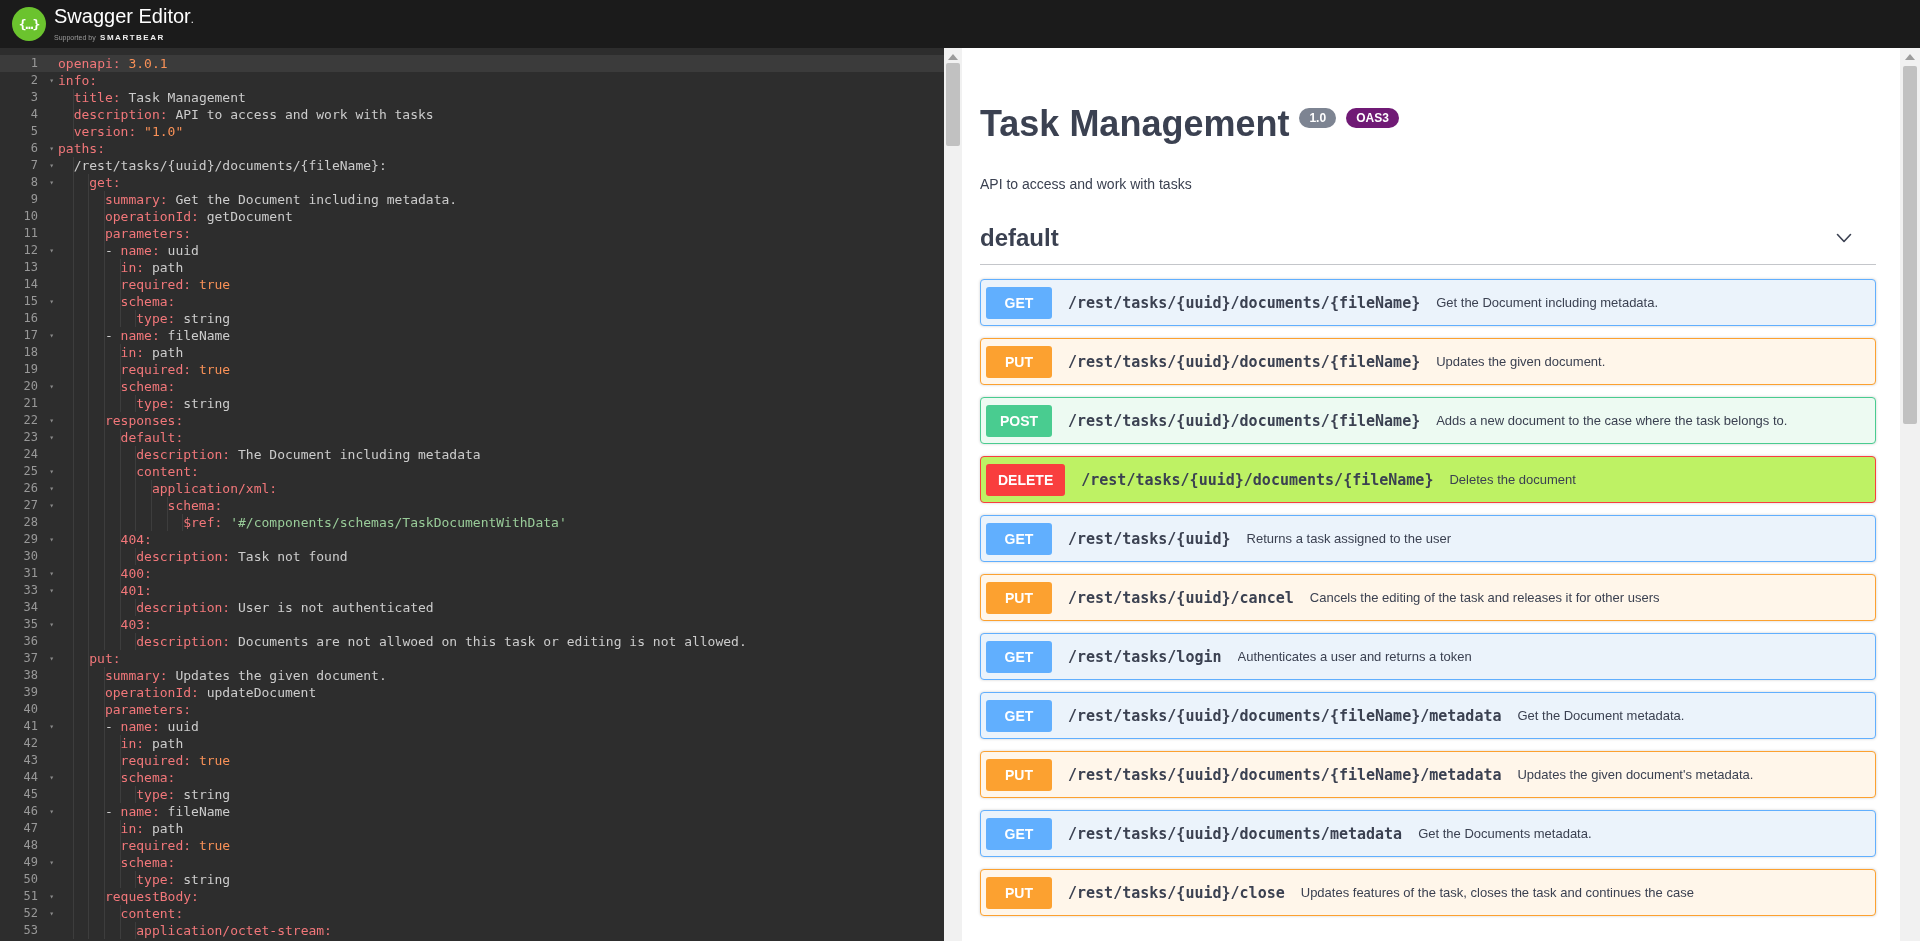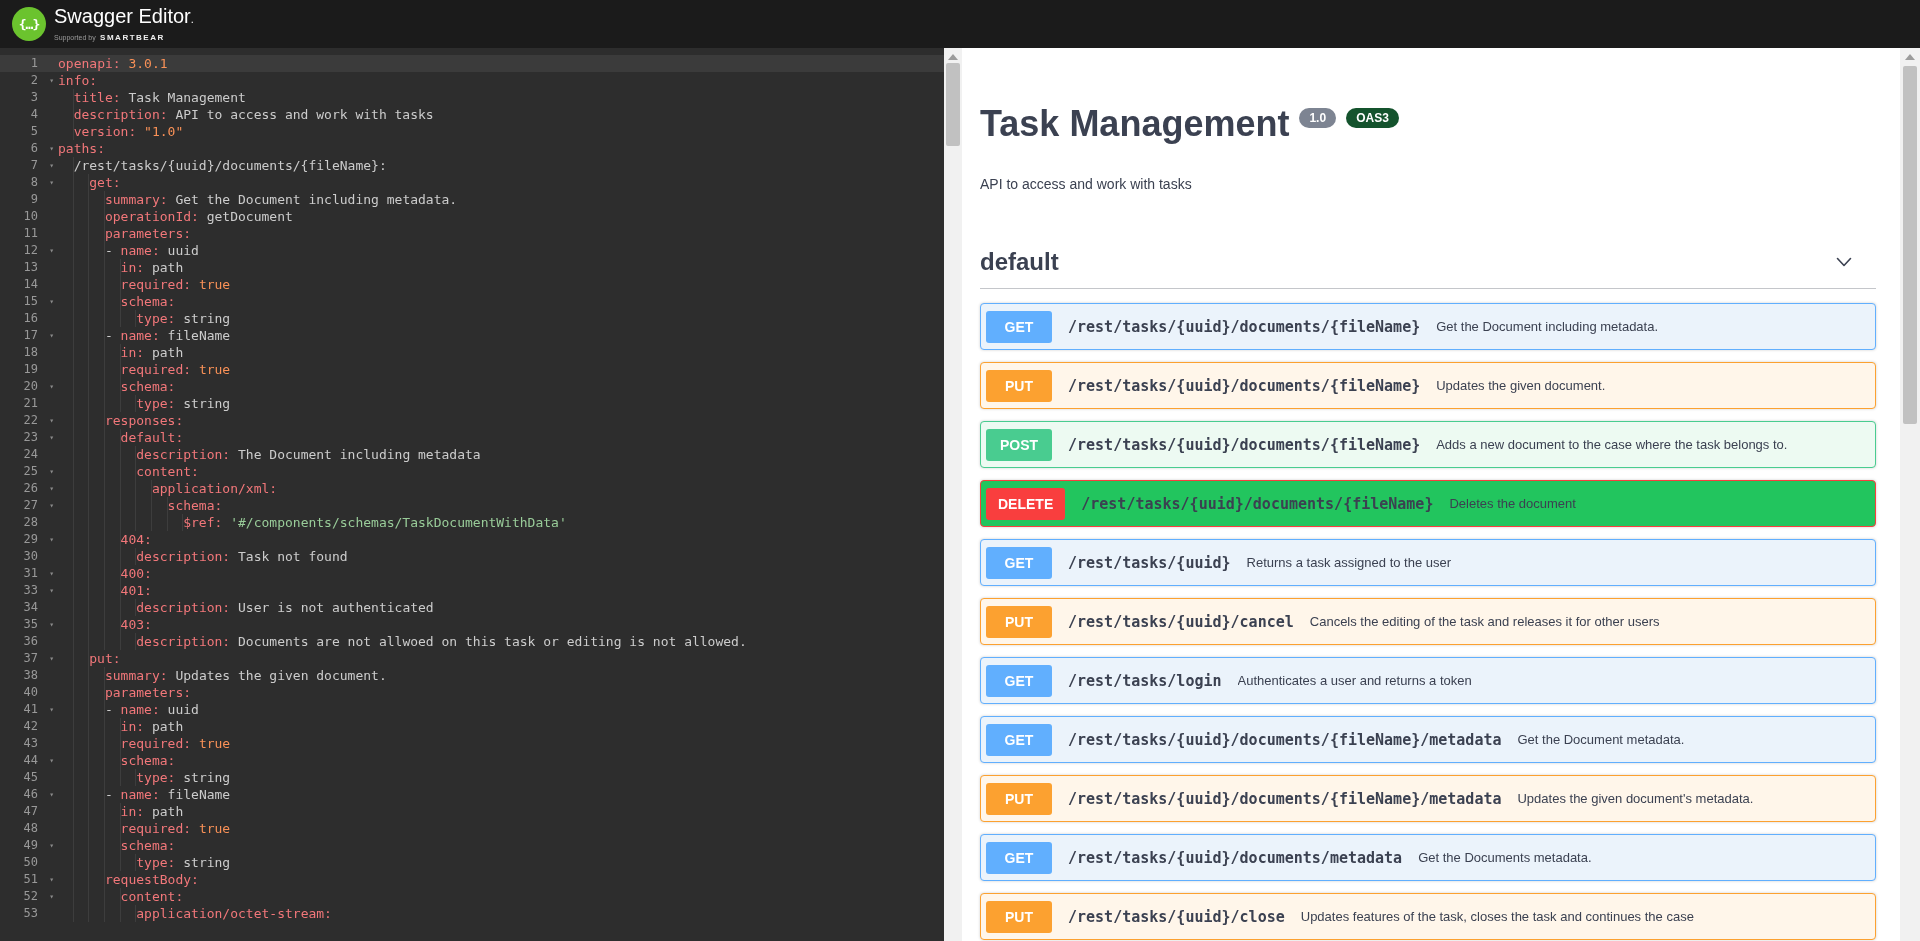--- a/index.html
+++ b/index.html
@@ -62,24 +62,24 @@
   .preview { flex:1; background:#fff; position:relative; min-width:0; }
   .preview-sb { position:absolute; top:0; right:0; bottom:0; width:20px;
                 background:#f1f1f1; }
   .preview-inner { position:absolute; top:0; left:0; right:20px; bottom:0;
                    padding:0 24px 0 18px; overflow:hidden; }
   .api-title { margin-top:58px; display:flex; align-items:flex-start; }
   .api-title h1 { font-size:36px; font-weight:700; color:#3b4151; line-height:1; }
   .badge { display:inline-block; color:#fff; font-size:12px; font-weight:bold;
            padding:3px 10px; border-radius:10px; margin-left:10px; margin-top:2px; }
   .badge.ver { background:#7d8492; }
-  .badge.oas { background:#14532d; }
+  .badge.oas { background:#701a75; }
   .api-desc { margin-top:34px; font-size:14px; color:#3b4151; }
 
-  .tag-header { margin-top:56px; display:flex; align-items:center;
+  .tag-header { margin-top:32px; display:flex; align-items:center;
                 justify-content:space-between; cursor:pointer;
                 border-bottom:1px solid rgba(59,65,81,.3); padding-bottom:12px; }
   .tag-header h3 { font-size:24px; font-weight:700; color:#3b4151; }
   .tag-chevron { width:20px; height:20px; margin-right:22px; }
 
   .ops { margin-top:14px; }
   .opblock { display:flex; align-items:center; border:1px solid; border-radius:4px;
              height:47px; margin-bottom:12px; padding:0 5px; cursor:pointer;
              box-shadow:0 0 3px rgba(0,0,0,.19); }
   .op-method { min-width:66px; text-align:center; font-size:14px; font-weight:700;
@@ -138,20 +138,21 @@
         <div class="code-line"><div class="gutter">28</div><div class="line-text"><span class="ind" style="width:16ch"></span><span class="tok-key">$ref:</span><span class="tok-txt"> </span><span class="tok-str">'#/components/schemas/TaskDocumentWithData'</span></div></div>
         <div class="code-line"><div class="gutter">29<span class="fold-caret">▾</span></div><div class="line-text"><span class="ind" style="width:8ch"></span><span class="tok-key">404:</span></div></div>
         <div class="code-line"><div class="gutter">30</div><div class="line-text"><span class="ind" style="width:10ch"></span><span class="tok-key">description:</span><span class="tok-txt"> </span><span class="tok-txt">Task not found</span></div></div>
         <div class="code-line"><div class="gutter">31<span class="fold-caret">▾</span></div><div class="line-text"><span class="ind" style="width:8ch"></span><span class="tok-key">400:</span></div></div>
         <div class="code-line"><div class="gutter">33<span class="fold-caret">▾</span></div><div class="line-text"><span class="ind" style="width:8ch"></span><span class="tok-key">401:</span></div></div>
         <div class="code-line"><div class="gutter">34</div><div class="line-text"><span class="ind" style="width:10ch"></span><span class="tok-key">description:</span><span class="tok-txt"> </span><span class="tok-txt">User is not authenticated</span></div></div>
         <div class="code-line"><div class="gutter">35<span class="fold-caret">▾</span></div><div class="line-text"><span class="ind" style="width:8ch"></span><span class="tok-key">403:</span></div></div>
         <div class="code-line"><div class="gutter">36</div><div class="line-text"><span class="ind" style="width:10ch"></span><span class="tok-key">description:</span><span class="tok-txt"> </span><span class="tok-txt">Documents are not allwoed on this task or editing is not allowed.</span></div></div>
         <div class="code-line"><div class="gutter">37<span class="fold-caret">▾</span></div><div class="line-text"><span class="ind" style="width:4ch"></span><span class="tok-key">put:</span></div></div>
         <div class="code-line"><div class="gutter">38</div><div class="line-text"><span class="ind" style="width:6ch"></span><span class="tok-key">summary:</span><span class="tok-txt"> </span><span class="tok-txt">Updates the given document.</span></div></div>
+        <div class="code-line"><div class="gutter">39</div><div class="line-text"><span class="ind" style="width:6ch"></span><span class="tok-key">operationId:</span><span class="tok-txt"> </span><span class="tok-txt">updateDocument</span></div></div>
         <div class="code-line"><div class="gutter">40</div><div class="line-text"><span class="ind" style="width:6ch"></span><span class="tok-key">parameters:</span></div></div>
         <div class="code-line"><div class="gutter">41<span class="fold-caret">▾</span></div><div class="line-text"><span class="ind" style="width:6ch"></span><span class="tok-txt">- </span><span class="tok-key">name:</span><span class="tok-txt"> </span><span class="tok-txt">uuid</span></div></div>
         <div class="code-line"><div class="gutter">42</div><div class="line-text"><span class="ind" style="width:8ch"></span><span class="tok-key">in:</span><span class="tok-txt"> </span><span class="tok-txt">path</span></div></div>
         <div class="code-line"><div class="gutter">43</div><div class="line-text"><span class="ind" style="width:8ch"></span><span class="tok-key">required:</span><span class="tok-txt"> </span><span class="tok-num">true</span></div></div>
         <div class="code-line"><div class="gutter">44<span class="fold-caret">▾</span></div><div class="line-text"><span class="ind" style="width:8ch"></span><span class="tok-key">schema:</span></div></div>
         <div class="code-line"><div class="gutter">45</div><div class="line-text"><span class="ind" style="width:10ch"></span><span class="tok-key">type:</span><span class="tok-txt"> </span><span class="tok-txt">string</span></div></div>
         <div class="code-line"><div class="gutter">46<span class="fold-caret">▾</span></div><div class="line-text"><span class="ind" style="width:6ch"></span><span class="tok-txt">- </span><span class="tok-key">name:</span><span class="tok-txt"> </span><span class="tok-txt">fileName</span></div></div>
         <div class="code-line"><div class="gutter">47</div><div class="line-text"><span class="ind" style="width:8ch"></span><span class="tok-key">in:</span><span class="tok-txt"> </span><span class="tok-txt">path</span></div></div>
         <div class="code-line"><div class="gutter">48</div><div class="line-text"><span class="ind" style="width:8ch"></span><span class="tok-key">required:</span><span class="tok-txt"> </span><span class="tok-num">true</span></div></div>
         <div class="code-line"><div class="gutter">49<span class="fold-caret">▾</span></div><div class="line-text"><span class="ind" style="width:8ch"></span><span class="tok-key">schema:</span></div></div>
@@ -193,21 +194,21 @@
             <div class="opblock" style="background: rgb(255, 246, 234); border-color: rgb(252, 161, 48);">
               <span class="op-method" style="background: rgb(252, 161, 48);">PUT</span>
               <span class="op-path">/rest/tasks/{uuid}/documents/{fileName}</span>
               <span class="op-summary">Updates the given document.</span>
             </div>
             <div class="opblock" style="background: rgb(237, 250, 242); border-color: rgb(73, 204, 144);">
               <span class="op-method" style="background: rgb(73, 204, 144);">POST</span>
               <span class="op-path">/rest/tasks/{uuid}/documents/{fileName}</span>
               <span class="op-summary">Adds a new document to the case where the task belongs to.</span>
             </div>
-            <div class="opblock" style="background: #22c55e; border-color: rgb(249, 62, 62);">
+            <div class="opblock" style="background: #bef264; border-color: rgb(249, 62, 62);">
               <span class="op-method" style="background: rgb(249, 62, 62);">DELETE</span>
               <span class="op-path">/rest/tasks/{uuid}/documents/{fileName}</span>
               <span class="op-summary">Deletes the document</span>
             </div>
             <div class="opblock" style="background: rgb(235, 243, 251); border-color: rgb(97, 175, 254);">
               <span class="op-method" style="background: rgb(97, 175, 254);">GET</span>
               <span class="op-path">/rest/tasks/{uuid}</span>
               <span class="op-summary">Returns a task assigned to the user</span>
             </div>
             <div class="opblock" style="background: rgb(255, 246, 234); border-color: rgb(252, 161, 48);">

